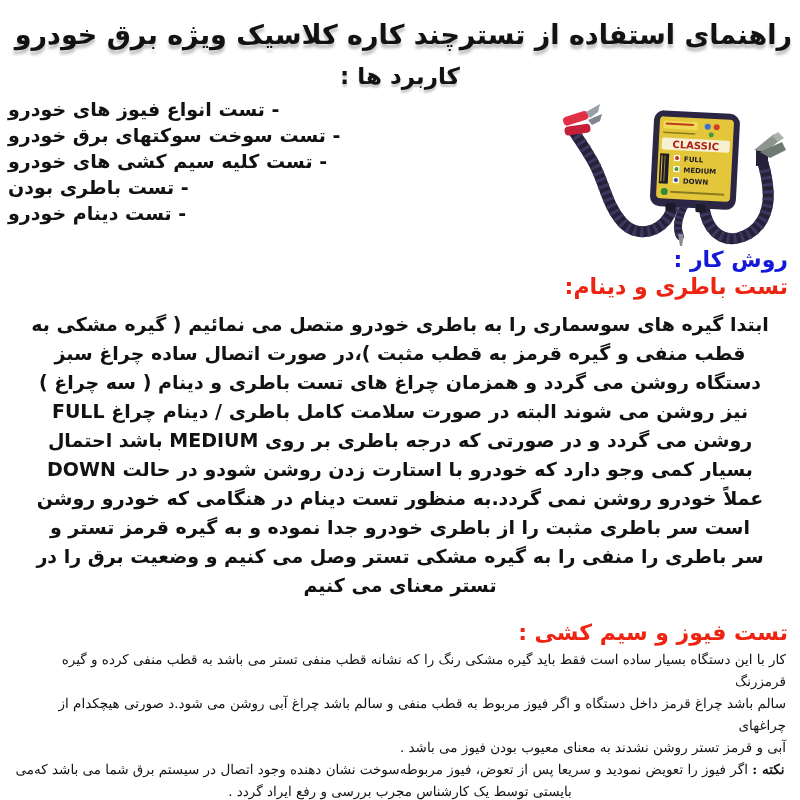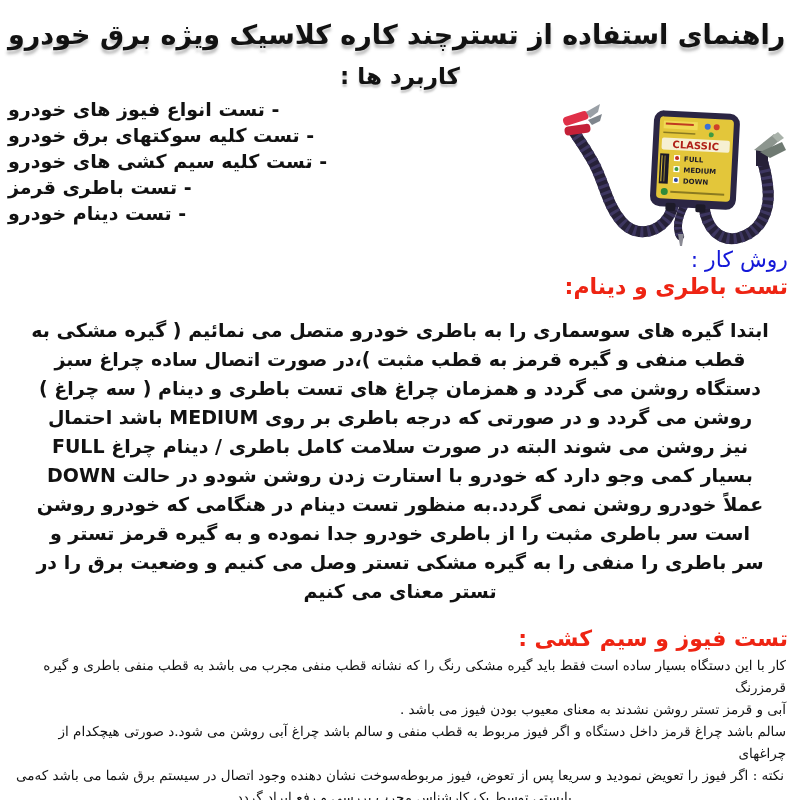--- a/index.html
+++ b/index.html
@@ -5,65 +5,65 @@
   * { margin:0; padding:0; box-sizing:border-box; }
   html,body { width:800px; background:#ffffff; }
   body {
     font-family:"DejaVu Sans","Liberation Sans",sans-serif;
     color:#121212;
     width:800px; height:800px; overflow:hidden;
     padding:12px 8px 6px 8px;
     direction:rtl;
   }
   .title {
-    font-size:27px; font-weight:bold; text-align:left; white-space:nowrap;
+    font-size:27px; font-weight:bold; text-align:right; white-space:nowrap;
     line-height:46px; letter-spacing:0;
     text-shadow:0 4px 3px rgba(110,110,110,0.45);
   }
   .subtitle {
     font-size:23px; font-weight:bold; text-align:center; line-height:36px;
     text-shadow:0 3px 2px rgba(120,120,120,0.4);
   }
   .apps-row { display:flex; direction:ltr; align-items:flex-start; height:152px; }
   .apps { flex:1; direction:rtl; text-align:left; padding-right:52px; padding-top:2px; }
   .app-item { font-size:19px; font-weight:bold; line-height:26px; white-space:nowrap; }
   .device-wrap { width:258px; height:152px; position:relative; }
-  .h-blue { color:#1418d8; font-size:22px; font-weight:normal; text-align:right; padding-left:10px; padding-right:4px; line-height:27px; }
+  .h-blue { color:#1418d8; font-size:22px; font-weight:bold; text-align:right; padding-left:10px; padding-right:4px; line-height:27px; }
   .h-red  { color:#ee2413; font-size:22px; font-weight:bold; text-align:right; padding-left:10px; padding-right:4px; line-height:27px; }
-  .body-block { margin-top:16px; }
+  .body-block { margin-top:10px; }
   .body-line {
     font-size:19px; font-weight:bold; text-align:center; line-height:29px;
     white-space:nowrap;
   }
   .h-red2 { margin-top:19px; }
   .fuse-block { margin-top:2px; font-family:"DejaVu Serif","Liberation Serif",serif; }
   .fuse-line {
     font-size:13.5px; line-height:22px; text-align:right;
     text-align-last:justify; padding:0 6px;
   }
   .fuse-line.last { text-align-last:right; }
   .note {
     font-family:"DejaVu Serif","Liberation Serif",serif;
     font-size:13.5px; line-height:22px; text-align:center; padding:0 6px;
   }
-  .note b { font-weight:normal; }
+  .note b { font-weight:bold; }
   svg text { font-family:"DejaVu Sans","Liberation Sans",sans-serif; }
 </style>
 </head>
 <body>
 
 <div class="title">راهنمای استفاده از تسترچند کاره  کلاسیک ویژه برق خودرو</div>
 <div class="subtitle">کاربرد ها :</div>
 
 <div class="apps-row">
   <div class="apps">
     <div class="app-item">- تست انواع فیوز های خودرو</div>
-    <div class="app-item">- تست کلیه سوکتهای برق خودرو</div>
+    <div class="app-item">- تست سوخت سوکتهای برق خودرو</div>
     <div class="app-item">- تست کلیه سیم کشی های خودرو</div>
-    <div class="app-item">- تست باطری قرمز</div>
+    <div class="app-item">- تست باطری بودن</div>
     <div class="app-item">- تست دینام خودرو</div>
   </div>
   <div class="device-wrap">
     <svg width="258" height="152" viewBox="0 0 258 152">
 
       <path d="M139,112 C132,138 104,146 88,128 C72,110 70,86 58,66 C50,52 44,44 40,38" fill="none" stroke="#262138" stroke-width="11" stroke-linecap="round"></path>
       <path d="M139,112 C132,138 104,146 88,128 C72,110 70,86 58,66 C50,52 44,44 40,38" fill="none" stroke="#3d3660" stroke-width="11" stroke-dasharray="3 4" stroke-linecap="butt"></path>
 
       <path d="M170,112 C172,134 186,148 204,144 C226,139 236,118 234,96 C233,82 230,72 228,66" fill="none" stroke="#262138" stroke-width="11" stroke-linecap="round"></path>
       <path d="M170,112 C172,134 186,148 204,144 C226,139 236,118 234,96 C233,82 230,72 228,66" fill="none" stroke="#3d3660" stroke-width="11" stroke-dasharray="3 4" stroke-linecap="butt"></path>
@@ -126,33 +126,33 @@
   </div>
 </div>
 
 <div class="h-blue">روش کار :</div>
 <div class="h-red">تست باطری و دینام:</div>
 
 <div class="body-block">
   <div class="body-line">ابتدا گیره های سوسماری را به باطری خودرو متصل می نمائیم ( گیره مشکی به</div>
   <div class="body-line">قطب منفی و گیره قرمز به قطب مثبت )،در صورت اتصال ساده چراغ سبز</div>
   <div class="body-line">دستگاه روشن می گردد و همزمان چراغ های تست باطری و دینام ( سه چراغ )</div>
+  <div class="body-line">نیز روشن می شوند البته در صورت سلامت کامل باطری / دینام چراغ FULL</div>
   <div class="body-line">روشن می گردد و در صورتی که درجه باطری بر روی MEDIUM باشد احتمال</div>
-  <div class="body-line">نیز روشن می شوند البته در صورت سلامت کامل باطری / دینام چراغ FULL</div>
   <div class="body-line">بسیار کمی وجو دارد که خودرو با استارت زدن روشن شودو در حالت DOWN</div>
   <div class="body-line">عملاً خودرو روشن نمی گردد.به منظور تست دینام در هنگامی که خودرو روشن</div>
   <div class="body-line">است سر باطری مثبت را از باطری خودرو جدا نموده و به گیره قرمز تستر و</div>
   <div class="body-line">سر باطری را منفی را به گیره مشکی تستر وصل می کنیم و وضعیت برق را در</div>
   <div class="body-line">تستر معنای می کنیم</div>
 </div>
 
 <div class="h-red h-red2">تست فیوز و سیم کشی :</div>
 
 <div class="fuse-block">
-  <div class="fuse-line">کار با این دستگاه بسیار ساده است فقط باید گیره مشکی رنگ را که نشانه قطب منفی مجرب می باشد  به قطب منفی باطری و گیره قرمزرنگ</div>
+  <div class="fuse-line">کار با این دستگاه بسیار ساده است فقط باید گیره مشکی رنگ را که نشانه قطب منفی تستر می باشد  به قطب منفی کرده و گیره قرمزرنگ</div>
+  <div class="fuse-line">سالم باشد چراغ قرمز داخل دستگاه و اگر فیوز مربوط به قطب منفی و سالم باشد چراغ آبی روشن می شود.د صورتی هیچکدام از چراغهای</div>
   <div class="fuse-line last">آبی و قرمز تستر روشن نشدند به معنای معیوب بودن فیوز می باشد .</div>
-  <div class="fuse-line">سالم باشد چراغ قرمز داخل دستگاه و اگر فیوز مربوط به قطب منفی و سالم باشد چراغ آبی روشن می شود.د صورتی هیچکدام از چراغهای</div>
 </div>
 
 <div class="note">
   <b>نکته :</b>
   <span>اگر فیوز را تعویض نمودید و سریعا پس از تعوض، فیوز مربوطه‌سوخت نشان دهنده وجود اتصال در سیستم برق شما می باشد که‌می بایستی توسط یک کارشناس مجرب بررسی و رفع ایراد گردد .</span>
 </div>
 
 </body></html>

